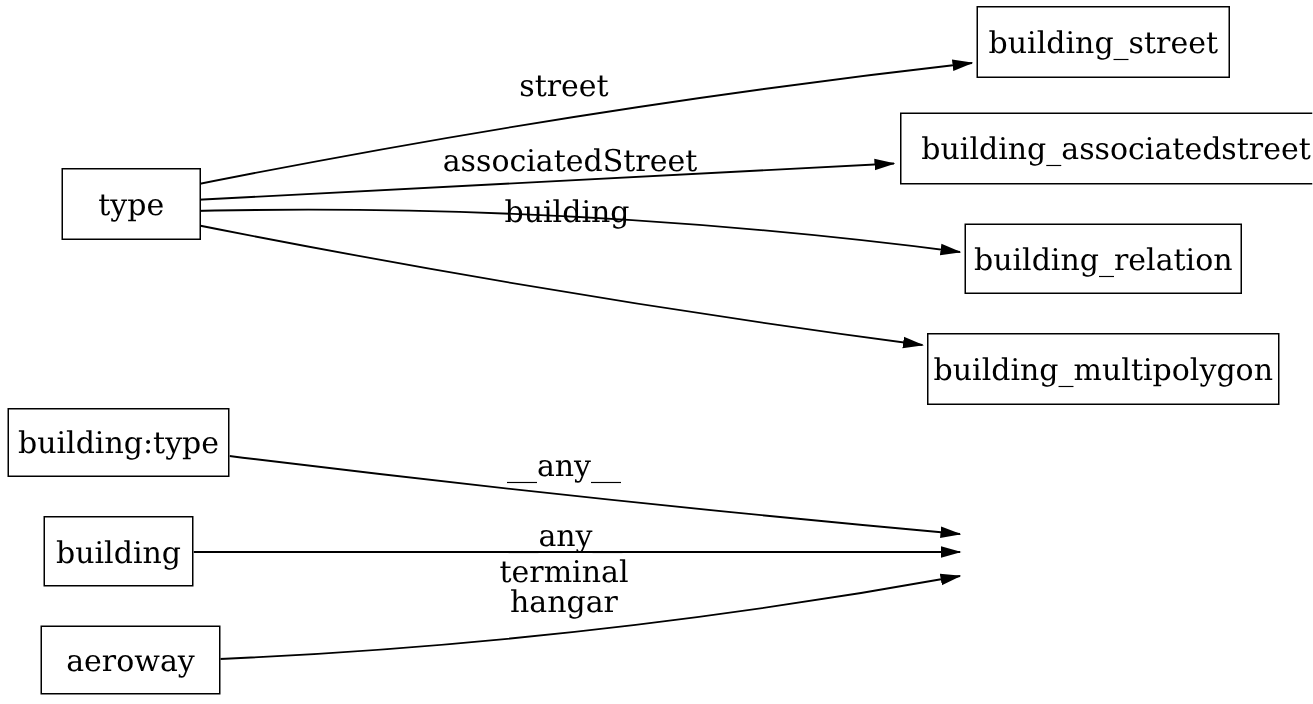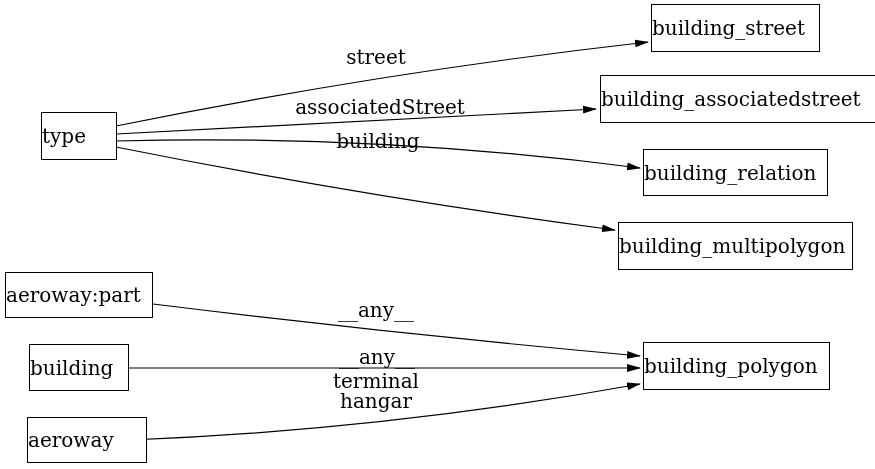--- a/index.html
+++ b/index.html
@@ -28,21 +28,21 @@
     stroke: #000000;
     stroke-width: 1.2;
   }
   .node {
     position: absolute;
     box-sizing: border-box;
     border: 1.4px solid #000000;
     background: #ffffff;
     display: flex;
     align-items: center;
-    justify-content: flex-start;
+    justify-content: center;
     font-size: 20px;
     line-height: 1;
     white-space: nowrap;
   }
   .edge-label {
     position: absolute;
     font-size: 20px;
     line-height: 20px;
     text-align: center;
     white-space: pre-line;
@@ -61,55 +61,52 @@
     </defs>
     <path d="M116,126 Q383,72 648,42" marker-end="url(#arrow)"></path>
     <path d="M116,134 Q357,121 596,109" marker-end="url(#arrow)"></path>
     <path d="M116,141 Q378,134 640,168" marker-end="url(#arrow)"></path>
     <path d="M116,147 Q366,197 615,230" marker-end="url(#arrow)"></path>
     <path d="M153,304 Q396,334 640,356" marker-end="url(#arrow)"></path>
     <path d="M129,368 L640,368" marker-end="url(#arrow)"></path>
     <path d="M130,440 Q386,430 640,384" marker-end="url(#arrow)"></path>
   </svg>
 
-  <div class="node" style="left:41px;  top:112px; width:76px;  height:48px">
+  <div class="node" style="left:41px;  top:112px; width:93px;  height:48px">
     <span>type</span>
   </div>
 
   <div class="node" style="left:651px; top:4px;   width:169px; height:48px">
     <span>building_street</span>
   </div>
 
   <div class="node" style="left:600px; top:75px;  width:288px; height:48px">
     <span>building_associatedstreet</span>
   </div>
 
   <div class="node" style="left:618px; top:222px; width:235px; height:48px">
     <span>building_multipolygon</span>
   </div>
 
   <div class="node" style="left:643px; top:149px; width:185px; height:47px">
     <span>building_relation</span>
   </div>
 
   <div class="node" style="left:5px;   top:272px; width:148px; height:46px">
-    <span>aeroway:part</span>
+    <span>building:type</span>
   </div>
 
   <div class="node" style="left:29px;  top:344px; width:100px; height:47px">
     <span>building</span>
   </div>
 
   <div class="node" style="left:27px;  top:417px; width:120px; height:46px">
     <span>aeroway</span>
   </div>
 
-  <div class="node" style="left:643px; top:342px; width:187px; height:48px">
-    <span>building_polygon</span>
-  </div>
 
   <div class="edge-label" style="left:316px; top:47px;  width:120px">street</div>
 
   <div class="edge-label" style="left:295px; top:97px;  width:170px">associatedStreet</div>
 
   <div class="edge-label" style="left:318px; top:131px; width:120px">building</div>
 
 
   <div class="edge-label" style="left:316px; top:300px; width:120px">__any__</div>
 

